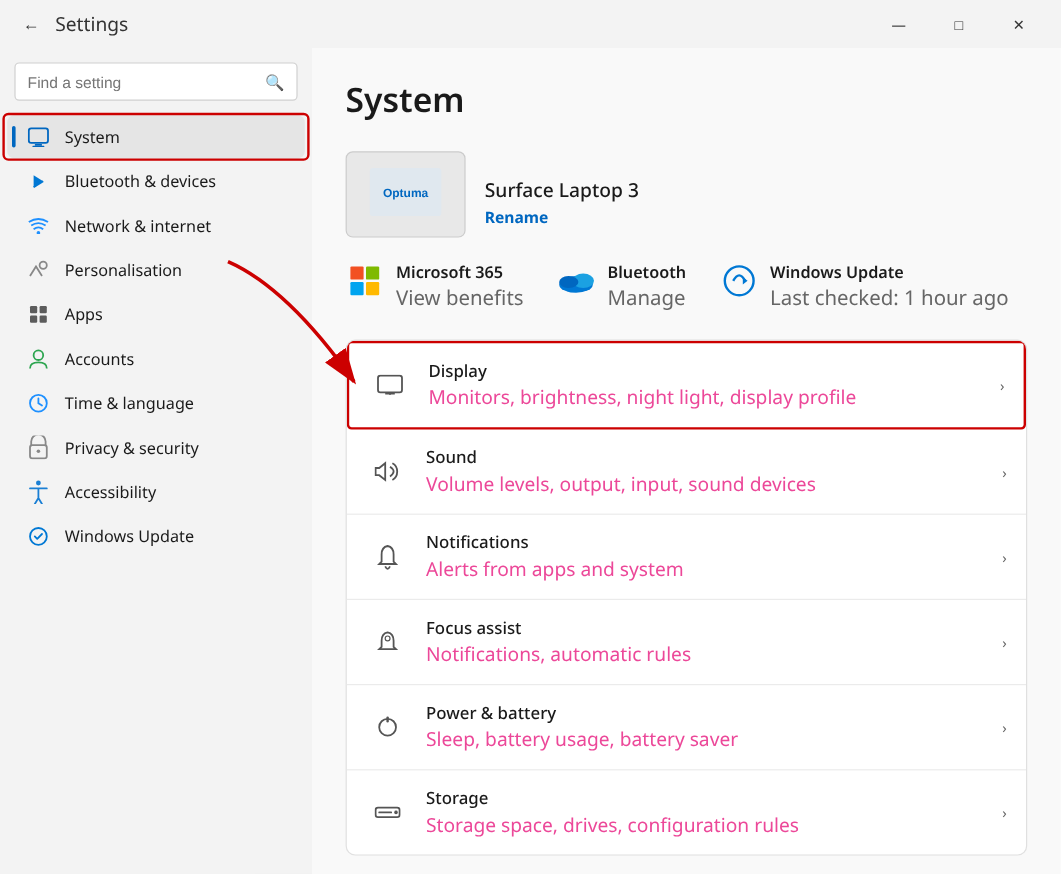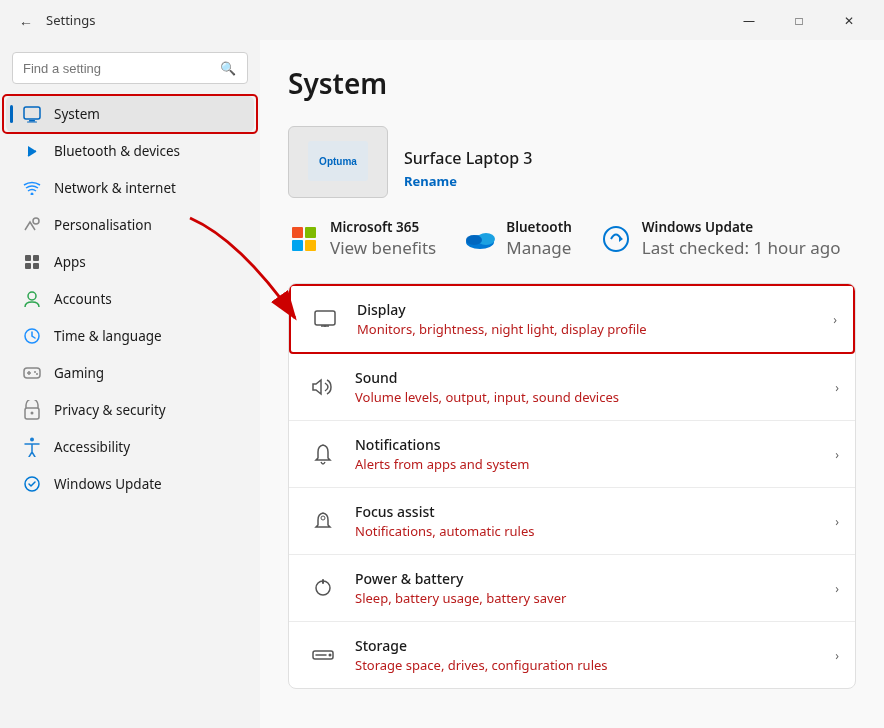--- a/index.html
+++ b/index.html
@@ -27,21 +27,21 @@
       height: 28px;
       display: flex;
       align-items: center;
       justify-content: center;
       border-radius: 4px;
       cursor: pointer;
       font-size: 14px;
       color: #333;
     }
     .titlebar-title {
-      font-size: 13px;
+      font-size: 16px;
       color: #333;
       margin-left: 6px;
       font-weight: 400;
     }
     .titlebar-controls {
       margin-left: auto;
       display: flex;
       gap: 4px;
     }
     .titlebar-btn {
@@ -173,21 +173,21 @@
 
     
     .apps-row {
       display: flex;
       gap: 28px;
       margin-bottom: 24px;
       align-items: center;
     }
     .app-item {
       display: flex;
-      align-items: center;
+      align-items: flex-start;
       gap: 10px;
       cursor: pointer;
     }
     .app-item-icon {
       width: 32px;
       height: 32px;
       border-radius: 6px;
       display: flex;
       align-items: center;
       justify-content: center;
@@ -227,22 +227,22 @@
       justify-content: center;
       flex-shrink: 0;
       margin-right: 14px;
     }
     .settings-row-text .row-title {
       font-size: 14px;
       font-weight: 500;
       color: #1a1a1a;
     }
     .settings-row-text .row-sub {
-      font-size: 13px;
-      color: #b91c1c;
+      font-size: 16px;
+      color: #ec4899;
       margin-top: 1px;
     }
     .settings-row-chevron {
       margin-left: auto;
       color: #666;
       font-size: 12px;
     }
 
     
     .optuma-logo {
@@ -362,32 +362,20 @@
     <div class="nav-item">
       <div class="nav-icon">
         <svg width="18" height="18" viewBox="0 0 18 18" fill="none">
           <circle cx="9" cy="9" r="7" stroke="#1e90ff" stroke-width="1.5" fill="none"></circle>
           <path d="M9 5v4l3 2" stroke="#1e90ff" stroke-width="1.5" stroke-linecap="round"></path>
         </svg>
       </div>
       <span>Time &amp; language</span>
     </div>
 
-    <div class="nav-item">
-      <div class="nav-icon">
-        <svg width="20" height="14" viewBox="0 0 20 14" fill="none">
-          <rect x="2" y="2" width="16" height="10" rx="3" stroke="#888" stroke-width="1.5" fill="none"></rect>
-          <line x1="7" y1="5" x2="7" y2="9" stroke="#888" stroke-width="1.5"></line>
-          <line x1="5" y1="7" x2="9" y2="7" stroke="#888" stroke-width="1.5"></line>
-          <circle cx="13" cy="6" r="1" fill="#888"></circle>
-          <circle cx="15" cy="8" r="1" fill="#888"></circle>
-        </svg>
-      </div>
-      <span>Gaming</span>
-    </div>
 
     <div class="nav-item">
       <div class="nav-icon">
         <svg width="16" height="20" viewBox="0 0 16 20" fill="none">
           <path d="M2 8V5a6 6 0 0 1 12 0v3" stroke="#888" stroke-width="1.5" fill="none"></path>
           <rect x="1" y="8" width="14" height="11" rx="2" stroke="#888" stroke-width="1.5" fill="none"></rect>
           <circle cx="8" cy="13" r="1.5" fill="#888"></circle>
         </svg>
       </div>
       <span>Privacy &amp; security</span>

